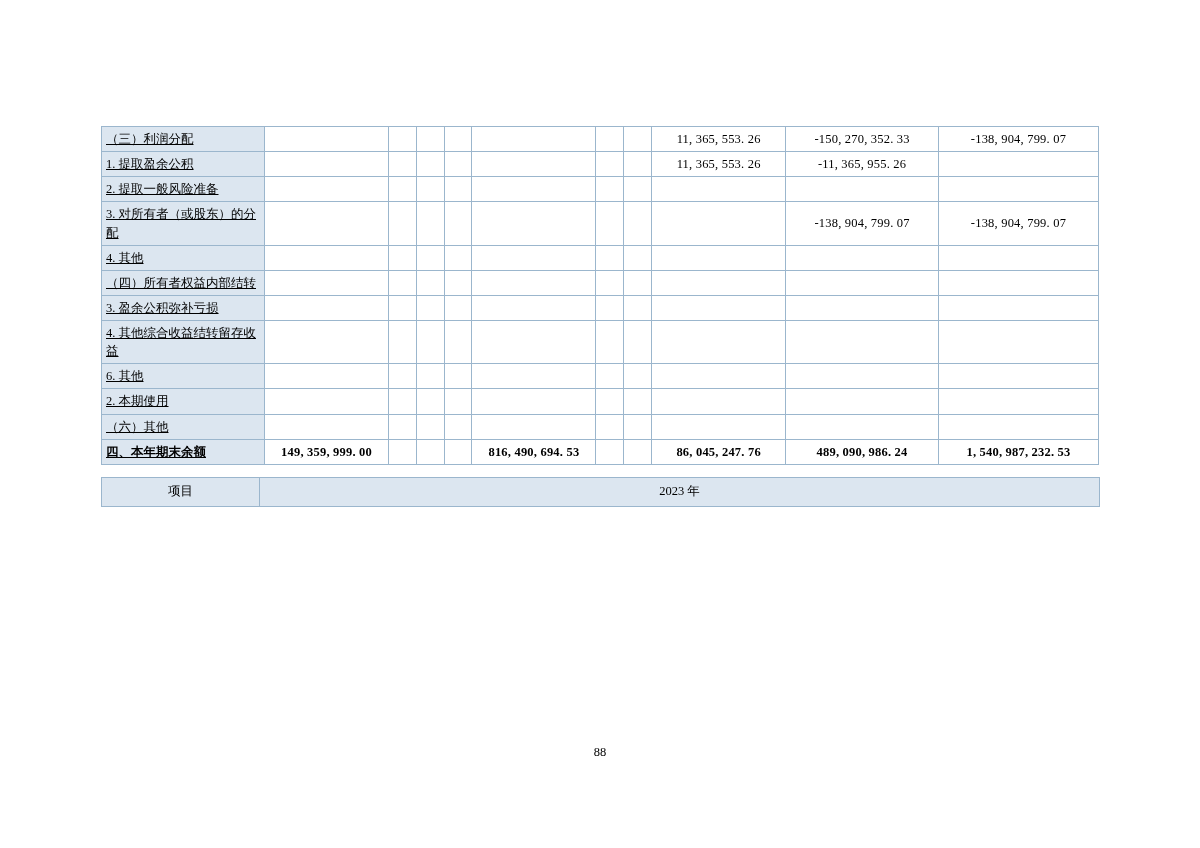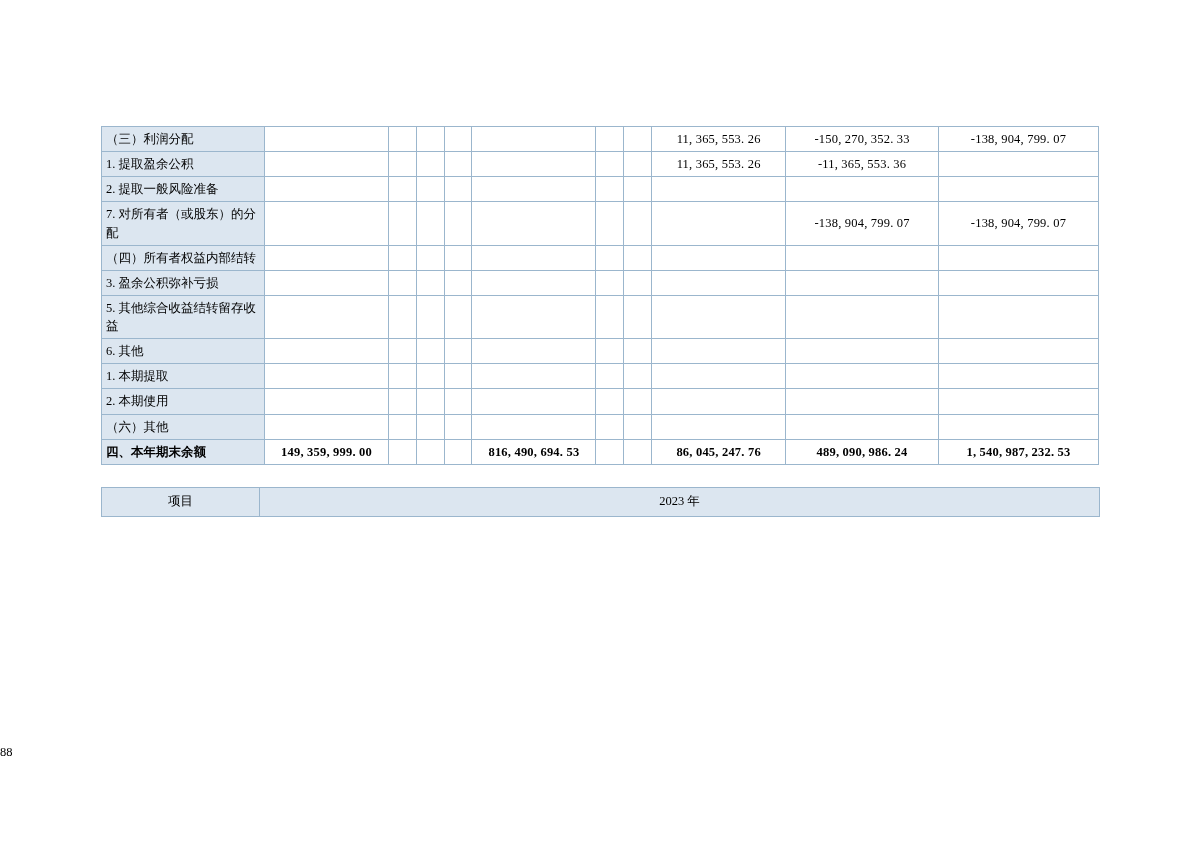--- a/index.html
+++ b/index.html
@@ -41,20 +41,21 @@
     vertical-align: middle;
     line-height: 1.45;
     height: 16px;
   }
   td.label {
     background: #dce6f0;
     font-size: 12.5px;
     color: #000;
     padding-left: 8px;
     vertical-align: middle;
+    text-decoration: underline;
   }
   td.num {
     text-align: center;
     font-family: "Liberation Serif", serif;
     letter-spacing: 0.2px;
     white-space: nowrap;
     font-size: 12.5px;
   }
   td.blank {
     background: #ffffff;
@@ -64,34 +65,35 @@
   }
   tr.total td.label {
     background: #dce6f0;
     font-weight: bold;
   }
   table.yearhdr {
     border-collapse: collapse;
     table-layout: fixed;
     width: 998px;
     font-size: 12.5px;
-    margin-top: 22px;
+    margin-top: 12px;
   }
   table.yearhdr td {
     border: 1px solid #9bb6cd;
     background: #dce6f0;
     text-align: center;
     padding: 5px 4px;
     height: 18px;
   }
   .pagenum {
     position: absolute;
     top: 745px;
     left: 0;
     width: 1200px;
+    text-align: center;
     font-size: 12.5px;
     font-family: "Liberation Serif", serif;
   }
 </style>
 </head>
 <body>
 
 <div class="page">
 
   <div class="sheet">
@@ -126,50 +128,63 @@
         <tr>
           <td class="label">1. 提取盈余公积</td>
           <td class="num blank"></td>
           <td class="num blank"></td>
           <td class="num blank"></td>
           <td class="num blank"></td>
           <td class="num blank"></td>
           <td class="num blank"></td>
           <td class="num blank"></td>
           <td class="num blank">11, 365, 553. 26</td>
-          <td class="num blank">-11, 365, 553. 36</td>
+          <td class="num blank">-11, 365, 955. 26</td>
           <td class="num blank"></td>
         </tr>
         <tr>
           <td class="label">2. 提取一般风险准备</td>
           <td class="num blank"></td>
           <td class="num blank"></td>
           <td class="num blank"></td>
           <td class="num blank"></td>
           <td class="num blank"></td>
           <td class="num blank"></td>
           <td class="num blank"></td>
           <td class="num blank"></td>
           <td class="num blank"></td>
           <td class="num blank"></td>
         </tr>
         <tr>
-          <td class="label">7. 对所有者（或股东）的分配</td>
+          <td class="label">3. 对所有者（或股东）的分配</td>
           <td class="num blank"></td>
           <td class="num blank"></td>
           <td class="num blank"></td>
           <td class="num blank"></td>
           <td class="num blank"></td>
           <td class="num blank"></td>
           <td class="num blank"></td>
           <td class="num blank"></td>
           <td class="num blank">-138, 904, 799. 07</td>
           <td class="num blank">-138, 904, 799. 07</td>
         </tr>
         <tr>
+          <td class="label">4. 其他</td>
+          <td class="num blank"></td>
+          <td class="num blank"></td>
+          <td class="num blank"></td>
+          <td class="num blank"></td>
+          <td class="num blank"></td>
+          <td class="num blank"></td>
+          <td class="num blank"></td>
+          <td class="num blank"></td>
+          <td class="num blank"></td>
+          <td class="num blank"></td>
+        </tr>
+        <tr>
           <td class="label">（四）所有者权益内部结转</td>
           <td class="num blank"></td>
           <td class="num blank"></td>
           <td class="num blank"></td>
           <td class="num blank"></td>
           <td class="num blank"></td>
           <td class="num blank"></td>
           <td class="num blank"></td>
           <td class="num blank"></td>
           <td class="num blank"></td>
@@ -182,47 +197,34 @@
           <td class="num blank"></td>
           <td class="num blank"></td>
           <td class="num blank"></td>
           <td class="num blank"></td>
           <td class="num blank"></td>
           <td class="num blank"></td>
           <td class="num blank"></td>
           <td class="num blank"></td>
         </tr>
         <tr>
-          <td class="label">5. 其他综合收益结转留存收益</td>
+          <td class="label">4. 其他综合收益结转留存收益</td>
           <td class="num blank"></td>
           <td class="num blank"></td>
           <td class="num blank"></td>
           <td class="num blank"></td>
           <td class="num blank"></td>
           <td class="num blank"></td>
           <td class="num blank"></td>
           <td class="num blank"></td>
           <td class="num blank"></td>
           <td class="num blank"></td>
         </tr>
         <tr>
           <td class="label">6. 其他</td>
-          <td class="num blank"></td>
-          <td class="num blank"></td>
-          <td class="num blank"></td>
-          <td class="num blank"></td>
-          <td class="num blank"></td>
-          <td class="num blank"></td>
-          <td class="num blank"></td>
-          <td class="num blank"></td>
-          <td class="num blank"></td>
-          <td class="num blank"></td>
-        </tr>
-        <tr>
-          <td class="label">1. 本期提取</td>
           <td class="num blank"></td>
           <td class="num blank"></td>
           <td class="num blank"></td>
           <td class="num blank"></td>
           <td class="num blank"></td>
           <td class="num blank"></td>
           <td class="num blank"></td>
           <td class="num blank"></td>
           <td class="num blank"></td>
           <td class="num blank"></td>

